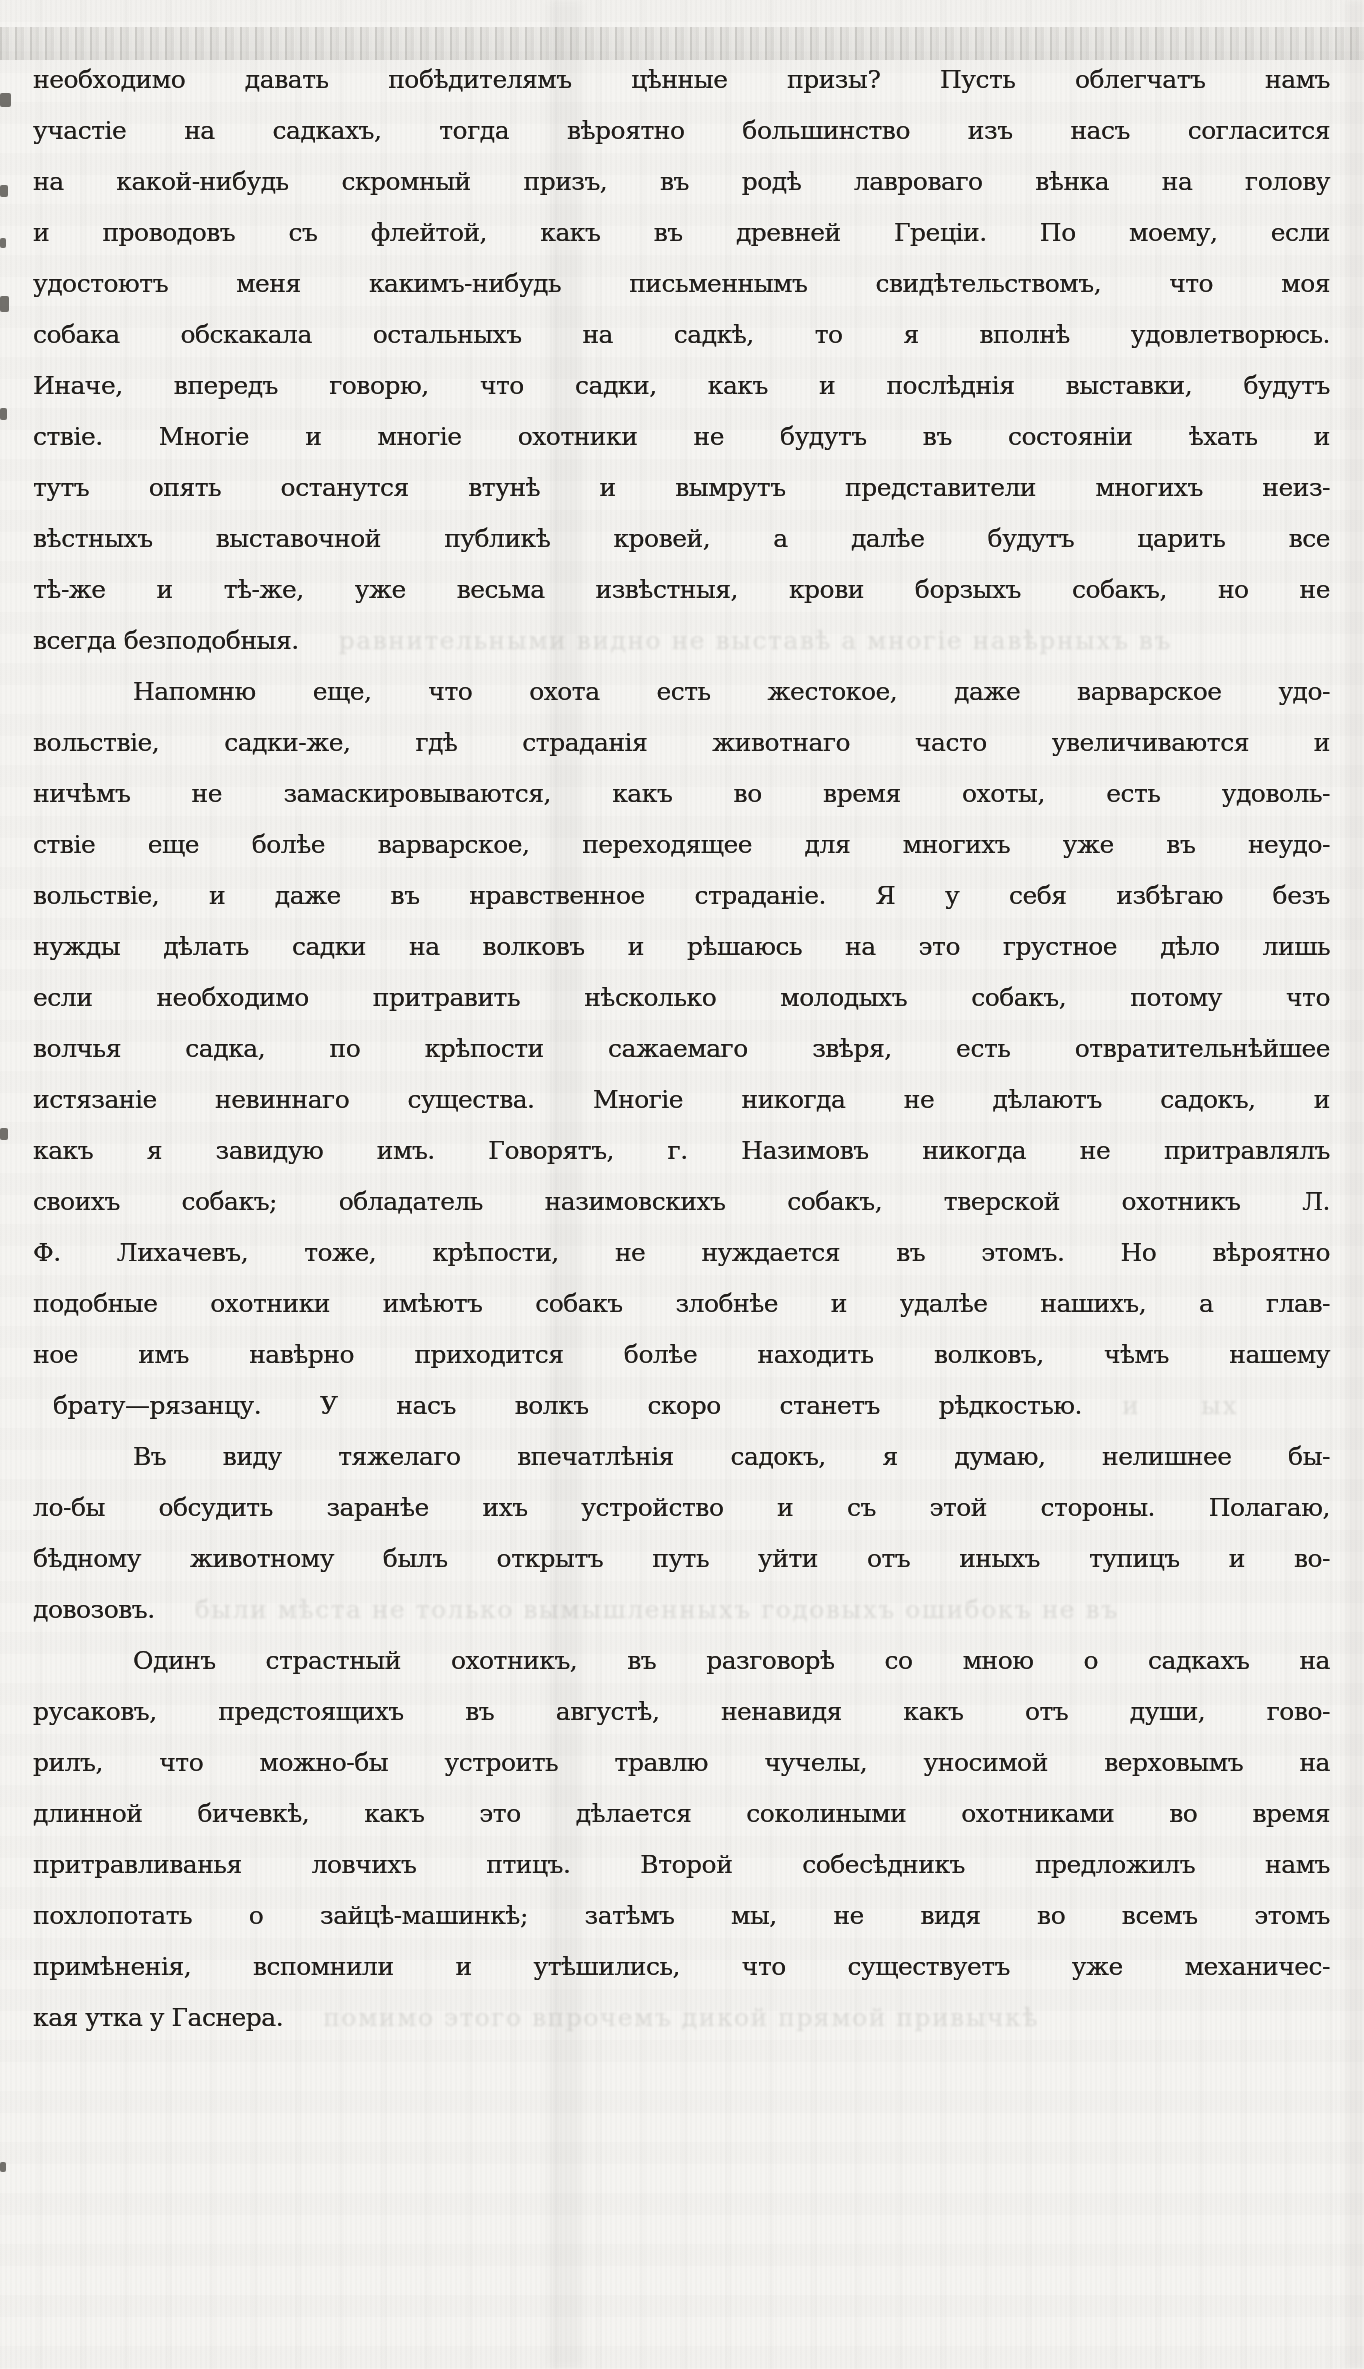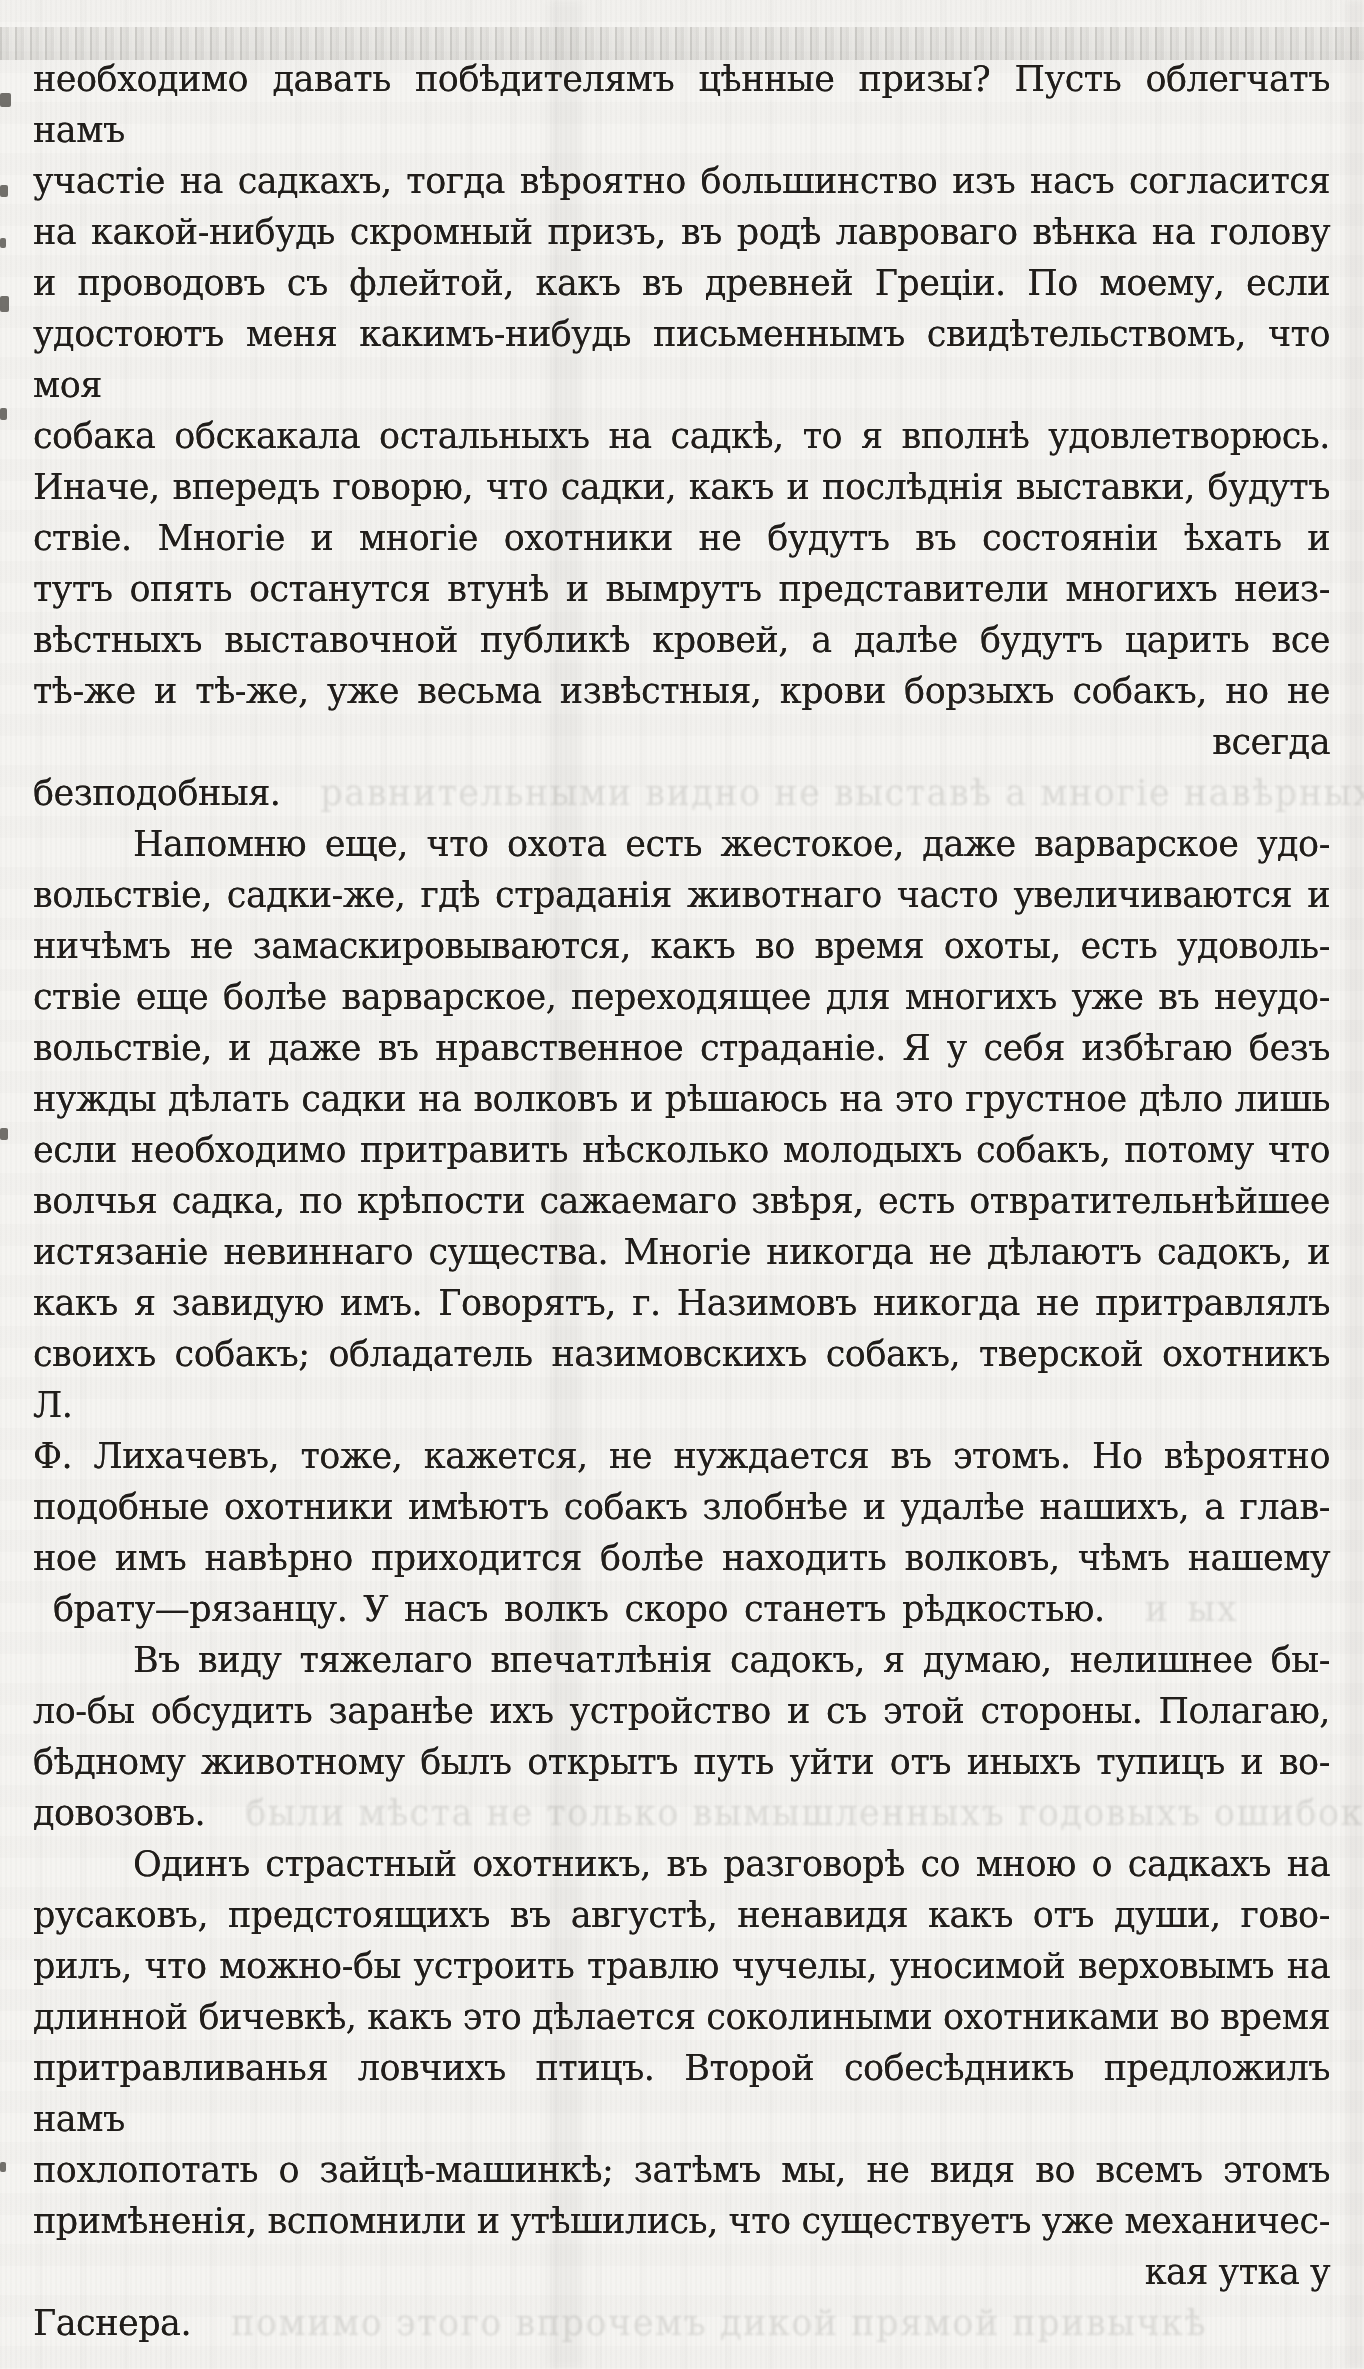--- a/index.html
+++ b/index.html
@@ -53,21 +53,21 @@
     background: #47443f;
     border-radius: 2px;
     filter: blur(0.5px);
     opacity: 0.75;
   }
   .textblock {
     position: absolute; left: 33px; top: 54px; width: 1297px;
     color: #201d1a;
   }
   .line {
-    font-size: 35px;
+    font-size: 25px;
     line-height: 51px;
     letter-spacing: -0.5px;
     text-align: justify;
     text-align-last: justify;
     white-space: nowrap;
     text-shadow: 0 0 0.5px rgba(32,29,26,0.85);
   }
   .line .t { white-space: normal; }
   .line.j, .line.p, .line.s { white-space: normal; }
   .line.p { text-indent: 100px; }          
@@ -119,21 +119,21 @@
       <div class="line j"><span class="t">вольствіе, садки-же, гдѣ страданія животнаго часто увеличиваются и</span></div>
       <div class="line j"><span class="t">ничѣмъ не замаскировываются, какъ во время охоты, есть удоволь-</span></div>
       <div class="line j"><span class="t">ствіе еще болѣе варварское, переходящее для многихъ уже въ неудо-</span></div>
       <div class="line j"><span class="t">вольствіе, и даже въ нравственное страданіе. Я у себя избѣгаю безъ</span></div>
       <div class="line j"><span class="t">нужды дѣлать садки на волковъ и рѣшаюсь на это грустное дѣло лишь</span></div>
       <div class="line j"><span class="t">если необходимо притравить нѣсколько молодыхъ собакъ, потому что</span></div>
       <div class="line j"><span class="t">волчья садка, по крѣпости сажаемаго звѣря, есть отвратительнѣйшее</span></div>
       <div class="line j"><span class="t">истязаніе невиннаго существа. Многіе никогда не дѣлаютъ садокъ, и</span></div>
       <div class="line j"><span class="t">какъ я завидую имъ. Говорятъ, г. Назимовъ никогда не притравлялъ</span></div>
       <div class="line j"><span class="t">своихъ собакъ; обладатель назимовскихъ собакъ, тверской охотникъ Л.</span></div>
-      <div class="line j"><span class="t">Ф. Лихачевъ, тоже, кажется, не нуждается въ этомъ. Но вѣроятно</span></div>
+      <div class="line j"><span class="t">Ф. Лихачевъ, тоже, крѣпости, не нуждается въ этомъ. Но вѣроятно</span></div>
       <div class="line j"><span class="t">подобные охотники имѣютъ собакъ злобнѣе и удалѣе нашихъ, а глав-</span></div>
       <div class="line j"><span class="t">ное имъ навѣрно приходится болѣе находить волковъ, чѣмъ нашему</span></div>
       <div class="line s"><span class="t">брату—рязанцу. У насъ волкъ скоро станетъ рѣдкостью.</span><span class="ghost">и ых</span></div>
       <div class="line p"><span class="t">Въ виду тяжелаго впечатлѣнія садокъ, я думаю, нелишнее бы-</span></div>
       <div class="line j"><span class="t">ло-бы обсудить заранѣе ихъ устройство и съ этой стороны. Полагаю,</span></div>
       <div class="line j"><span class="t">бѣдному животному былъ открытъ путь уйти отъ иныхъ тупицъ и во-</span></div>
       <div class="line e"><span class="t">довозовъ.</span><span class="ghost">были мѣста не только вымышленныхъ годовыхъ ошибокъ не въ</span></div>
       <div class="line p"><span class="t">Одинъ страстный охотникъ, въ разговорѣ со мною о садкахъ на</span></div>
       <div class="line j"><span class="t">русаковъ, предстоящихъ въ августѣ, ненавидя какъ отъ души, гово-</span></div>
       <div class="line j"><span class="t">рилъ, что можно-бы устроить травлю чучелы, уносимой верховымъ на</span></div>

